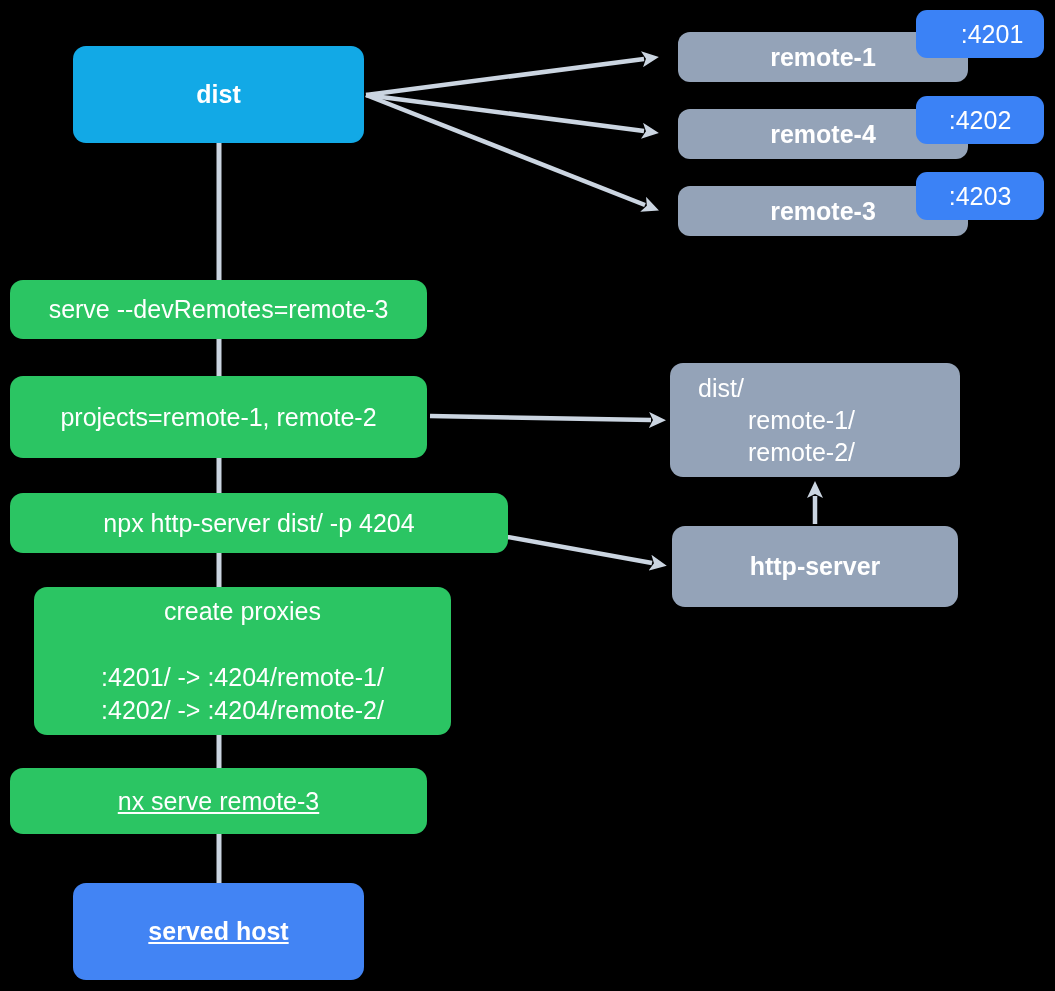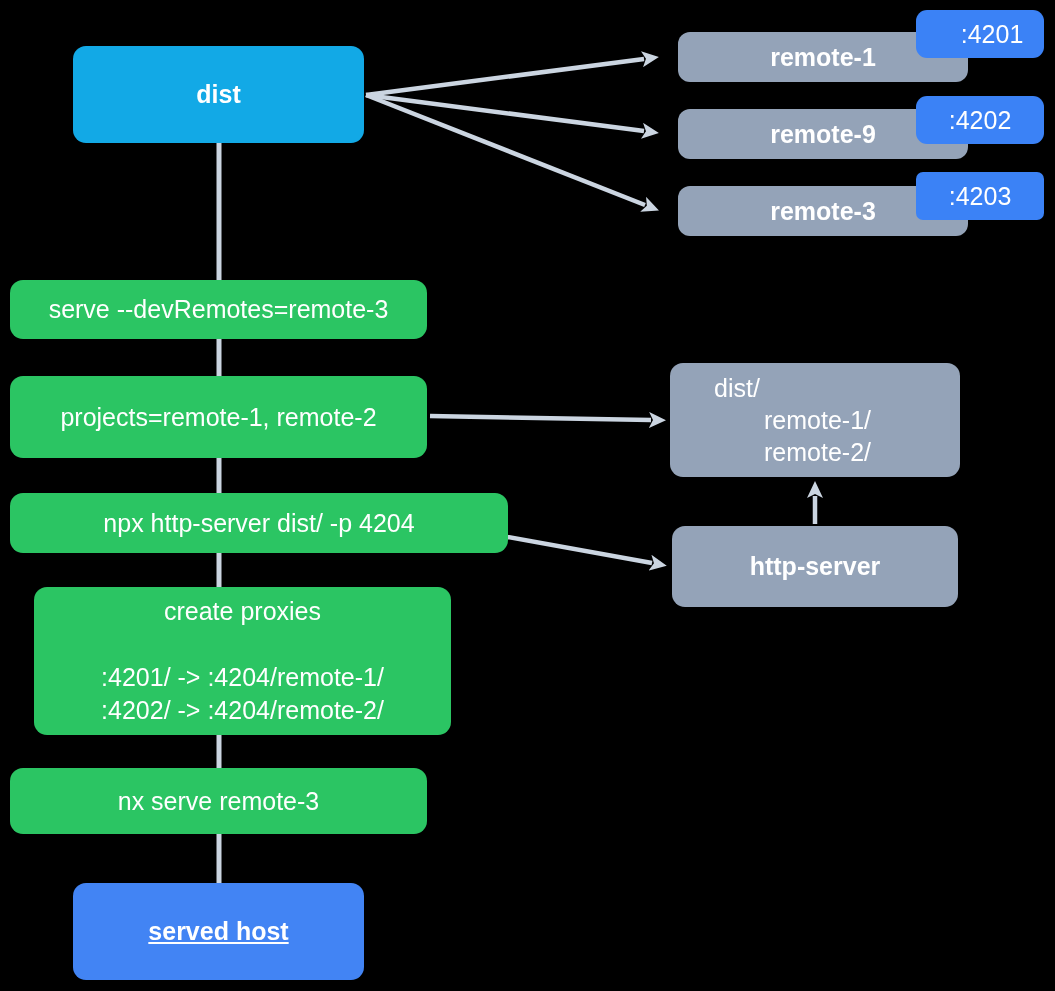--- a/index.html
+++ b/index.html
@@ -37,44 +37,44 @@
     text-align: center;
   }
   .bold { font-weight: bold; }
   .host-box    { left: 73px;  top: 46px;  width: 291px; height: 97px;  background: #12a9e6; }
   .served-box  { left: 73px;  top: 883px; width: 291px; height: 97px;  background: #4284f4; text-decoration: underline; }
   .cmd         { background: #2bc563; }
   .cmd-1 { left: 10px; top: 280px; width: 417px; height: 59px; }
   .cmd-2 { left: 10px; top: 376px; width: 417px; height: 82px; }
   .cmd-3 { left: 10px; top: 493px; width: 498px; height: 60px; }
   .cmd-4 { left: 10px; top: 587px; width: 417px; height: 148px; margin-left: 24px; }
-  .cmd-5 { left: 10px; top: 768px; width: 417px; height: 66px; }
+  .cmd-5 { left: 10px; top: 768px; width: 417px; height: 66px; text-decoration: underline; }
   .cmd-line { min-height: 33px; }
   .remote-box { background: #94a3b8; width: 290px; height: 50px; left: 662px; border-radius: 12px; margin-left: 16px; }
   .remote-1 { top: 32px; }
   .remote-2 { top: 109px; }
   .remote-3 { top: 186px; }
   .port-tag {
     background: #3b82f6;
     width: 128px;
     height: 48px;
     left: 916px;
     border-radius: 11px;
     z-index: 2;
   }
   .tag-1 { top: 10px; padding-left: 24px; }
   .tag-2 { top: 96px; }
-  .tag-3 { top: 172px; border-radius: 7px; }
+  .tag-3 { top: 172px; }
   .dist-box {
     left: 670px; top: 363px; width: 290px; height: 114px;
     background: #94a3b8;
     align-items: flex-start;
     justify-content: center;
     text-align: left;
-    padding-left: 44px;
+    padding-left: 28px;
     line-height: 32px;
     border-radius: 13px;
   }
   .dist-indent { padding-left: 50px; }
   .http-box {
     left: 672px; top: 526px; width: 286px; height: 81px;
     background: #94a3b8;
   }
 </style>
 </head>
@@ -95,21 +95,21 @@
     <line x1="430" y1="416" x2="651" y2="420" stroke="#cbd5e1" stroke-width="4.5" marker-end="url(#arrowhead)"></line>
     <line x1="430" y1="523" x2="652" y2="563" stroke="#cbd5e1" stroke-width="4.5" marker-end="url(#arrowhead)"></line>
     <line x1="815" y1="524" x2="815" y2="496" stroke="#cbd5e1" stroke-width="4.5" marker-end="url(#arrowhead)"></line>
   </svg>
 
   <div class="node host-box bold">dist</div>
 
   <div class="node remote-box remote-1 bold">remote-1</div>
   <div class="node port-tag tag-1">:4201</div>
 
-  <div class="node remote-box remote-2 bold">remote-9</div>
+  <div class="node remote-box remote-2 bold">remote-4</div>
   <div class="node port-tag tag-2">:4202</div>
 
   <div class="node remote-box remote-3 bold">remote-3</div>
   <div class="node port-tag tag-3">:4203</div>
 
   <div class="node cmd cmd-1">
     <div class="cmd-line">serve --devRemotes=remote-3</div>
   </div>
 
   <div class="node cmd cmd-2">

